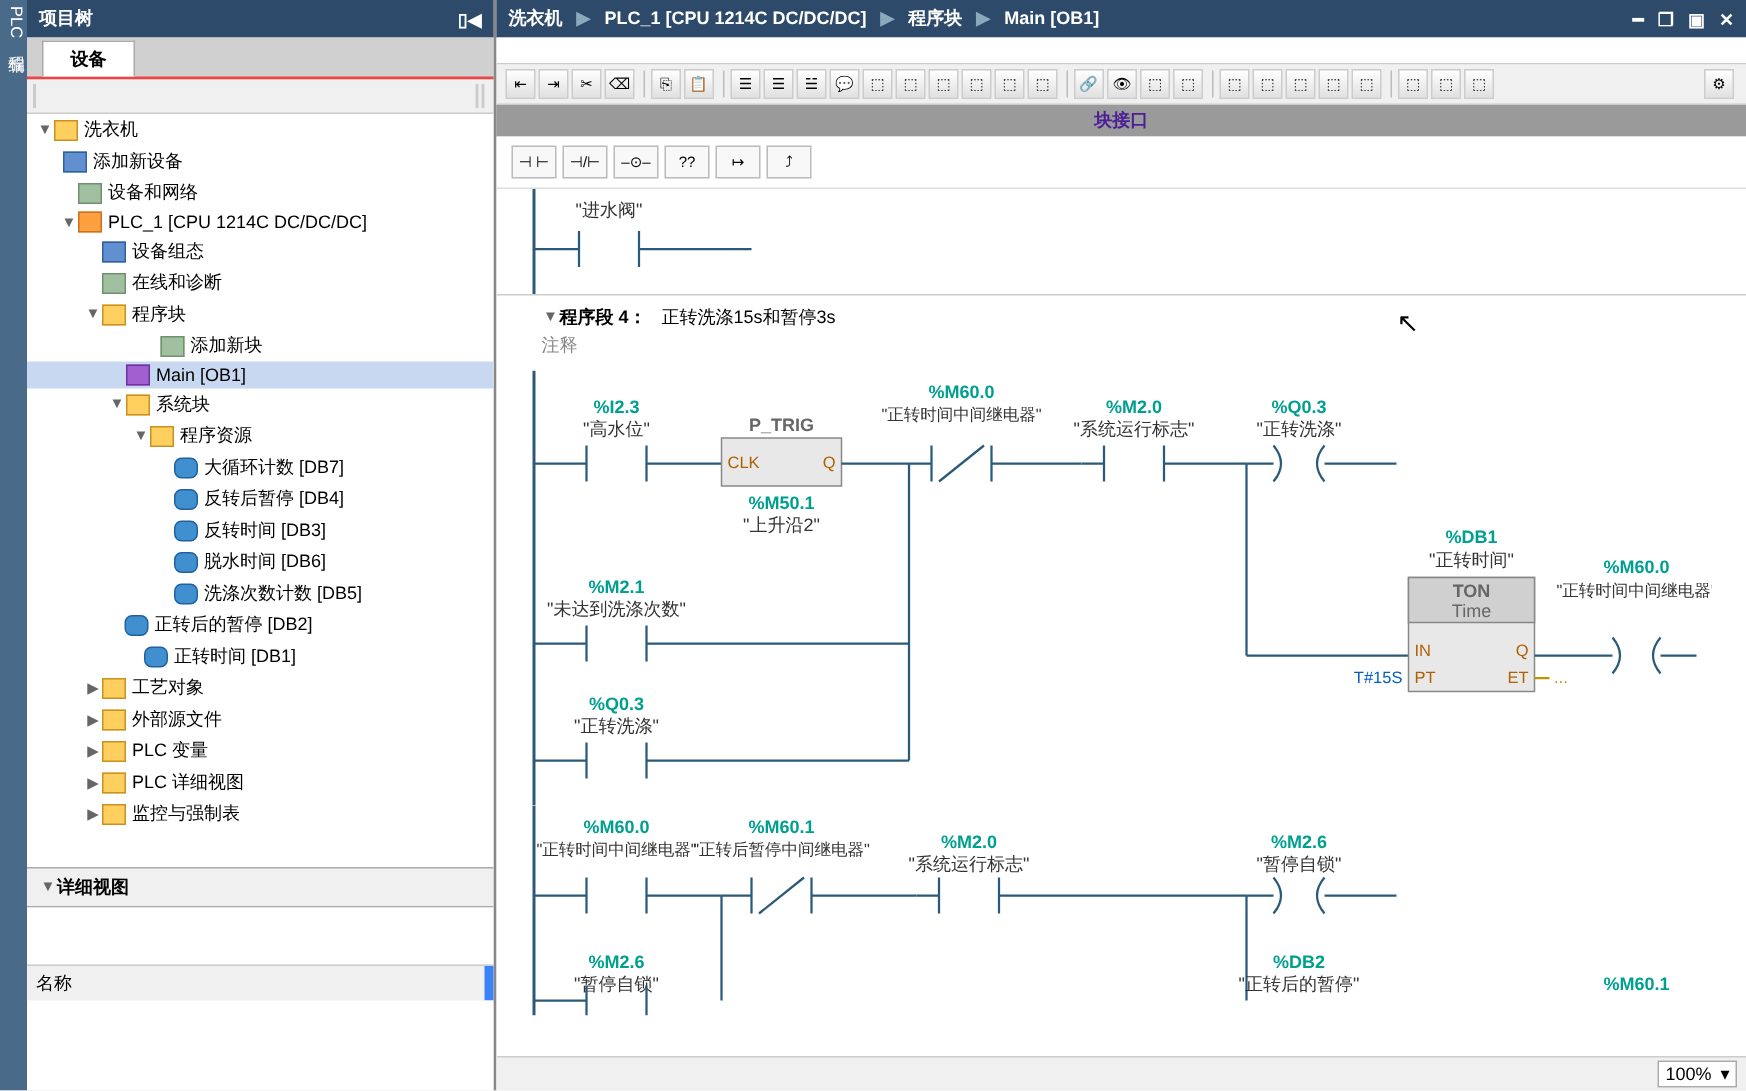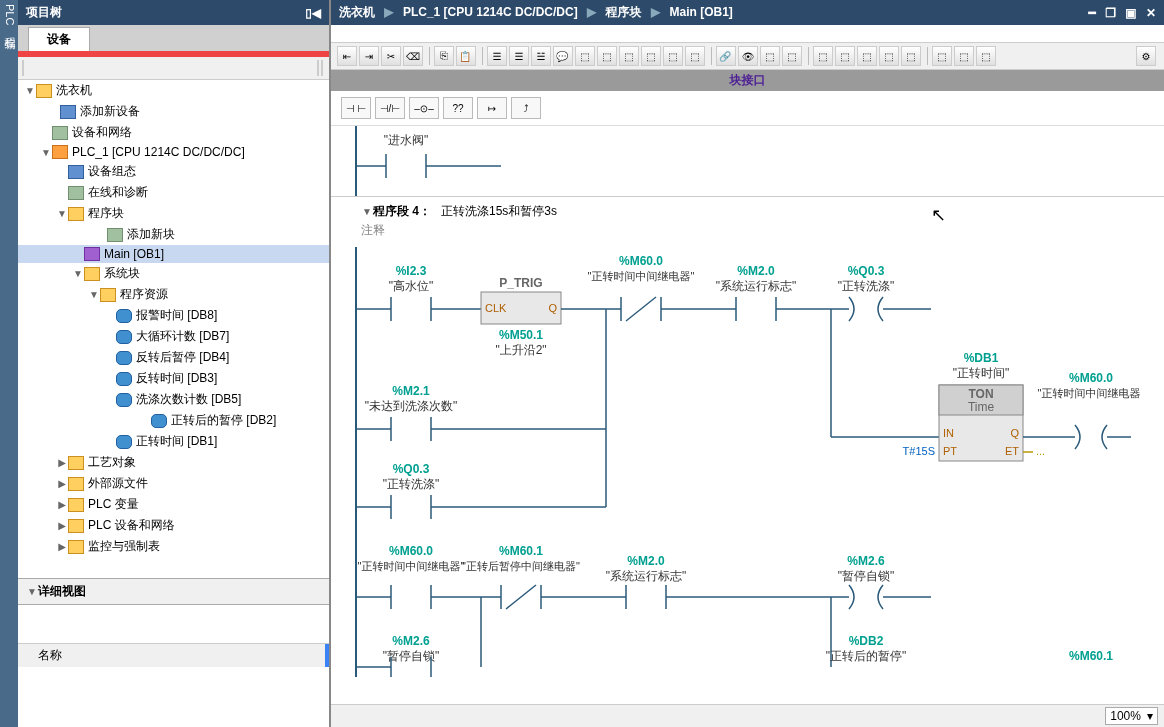--- a/index.html
+++ b/index.html
@@ -3,40 +3,40 @@
 <meta charset="utf-8">
 <style>
 * { box-sizing: border-box; margin: 0; padding: 0; font-family: "Microsoft YaHei", Arial, sans-serif; font-size: 12px; }
 body { width: 1164px; height: 727px; background: #e8e8e8; display: flex; overflow: hidden; }
 
 .side-rail { width: 18px; background: #4a6a8a; color: #fff; }
 .side-rail-text { writing-mode: vertical-lr; padding: 4px 2px; font-size: 11px; }
 
 .left-panel { width: 313px; display: flex; flex-direction: column; border-right: 2px solid #888; }
 .panel-header { background: #2d4a6a; color: #fff; padding: 4px 8px; display: flex; justify-content: space-between; align-items: center; font-weight: bold; }
-.tab-bar { background: #d0d0d0; padding: 2px 0 0 10px; border-bottom: 6px solid #ef4444; }
+.tab-bar { background: #d0d0d0; padding: 2px 0 0 10px; border-bottom: 2px solid #ef4444; }
 .tab { display: inline-block; background: #fff; border: 1px solid #aaa; border-bottom: none; padding: 3px 18px; font-weight: bold; }
 .mini-toolbar { background: #f0f0f0; padding: 4px; border-bottom: 1px solid #ccc; display: flex; justify-content: space-between; }
 .mini-toolbar .tb-ic { width: 18px; height: 18px; background: #efe; border: 1px solid #ccc; margin-right: 2px; }
 .tree { flex: 1; background: #fff; overflow: auto; }
 .tree-item { padding: 2px 4px; display: flex; align-items: center; white-space: nowrap; cursor: default; }
 .tree-item.selected { background: #c8d8f0; }
 .expander { width: 12px; display: inline-block; text-align: center; color: #666; font-size: 10px; }
 .t-icon { width: 16px; height: 14px; display: inline-block; margin-right: 4px; }
 .ic-folder { background: #ffd060; border: 1px solid #cc9020; }
 .ic-device { background: #6090d0; border: 1px solid #3060a0; }
 .ic-plc { background: #ffa040; border: 1px solid #cc7020; }
 .ic-block { background: #a060d0; border: 1px solid #7030a0; }
 .ic-db { background: #4090d0; border: 1px solid #2060a0; border-radius: 5px; }
 .ic-generic { background: #a0c0a0; border: 1px solid #709070; }
 
 .detail-header { background: #f0f0f0; border-top: 1px solid #aaa; border-bottom: 1px solid #aaa; padding: 4px 8px; display: flex; align-items: center; font-weight: bold; }
 .detail-body { background: #fff; min-height: 38px; }
 .detail-cols { display: flex; border-top: 1px solid #ccc; background: #f0f0f0; }
-.detail-cols > div { padding: 3px 20px; border-right: 4px solid #3b82f6; flex: 1; }
+.detail-cols > div { padding: 3px 6px; border-right: 6px solid #3b82f6; flex: 1; }
 
 .right-panel { flex: 1; display: flex; flex-direction: column; }
 .breadcrumb { background: #2d4a6a; color: #fff; padding: 4px 8px; display: flex; align-items: center; justify-content: space-between; font-weight: bold; }
 .bc-sep { margin: 0 6px; color: #8ab; }
 .window-controls span { margin-left: 6px; cursor: pointer; }
 
 .whitespace { background: #fff; height: 18px; border-bottom: 1px solid #ccc; }
 .toolbar { background: #f0f0f0; padding: 3px 6px; display: flex; align-items: center; border-bottom: 1px solid #ccc; flex-wrap: nowrap; }
 .tb-btn { width: 20px; height: 20px; border: 1px solid #ccc; background: linear-gradient(#fff,#e0e0e0); margin-right: 2px; display: flex; align-items: center; justify-content: center; font-size: 10px; cursor: pointer; }
 .tb-sep { width: 1px; height: 18px; background: #bbb; margin: 0 4px; }
@@ -94,21 +94,21 @@
       <span class="tb-ic"></span>
     </div>
   </div>
 
   <div class="tree" id="tree">
     <div class="tree-item" style="padding-left:6px">
       <span class="expander">▼</span>
       <span class="t-icon ic-folder"></span>
       <span>洗衣机</span>
     </div>
-  <div class="tree-item" style="padding-left: 30px;">
+  <div class="tree-item" style="padding-left: 12px;">
         <span class="expander"></span>
         <span class="t-icon ic-device"></span>
         <span>添加新设备</span>
       </div>
       <div class="tree-item" style="padding-left: 22px; align-items: center;">
         <span class="expander"></span>
         <span class="t-icon ic-generic"></span>
         <span>设备和网络</span>
       </div>
       <div class="tree-item" style="padding-left: 22px;">
@@ -147,48 +147,48 @@
         <span>系统块</span>
       </div>
       <div class="tree-item" style="padding-left: 70px;">
         <span class="expander">▼</span>
         <span class="t-icon ic-folder"></span>
         <span>程序资源</span>
       </div>
       <div class="tree-item" style="padding-left: 86px;">
         <span class="expander"></span>
         <span class="t-icon ic-db"></span>
-        <span>报警时间 [DB8]</span>
+        <span>大循环计数 [DB7]</span>
       </div>
       <div class="tree-item" style="padding-left: 86px;">
         <span class="expander"></span>
         <span class="t-icon ic-db"></span>
-        <span>大循环计数 [DB7]</span>
+        <span>反转后暂停 [DB4]</span>
       </div>
       <div class="tree-item" style="padding-left: 86px;">
         <span class="expander"></span>
         <span class="t-icon ic-db"></span>
-        <span>反转后暂停 [DB4]</span>
+        <span>反转时间 [DB3]</span>
       </div>
       <div class="tree-item" style="padding-left: 86px;">
         <span class="expander"></span>
         <span class="t-icon ic-db"></span>
-        <span>反转时间 [DB3]</span>
+        <span>脱水时间 [DB6]</span>
       </div>
       <div class="tree-item" style="padding-left: 86px;">
         <span class="expander"></span>
         <span class="t-icon ic-db"></span>
         <span>洗涤次数计数 [DB5]</span>
       </div>
-      <div class="tree-item" style="padding-left: 110px; margin-left: 11px;">
+      <div class="tree-item" style="padding-left: 53px;">
         <span class="expander"></span>
         <span class="t-icon ic-db"></span>
         <span>正转后的暂停 [DB2]</span>
       </div>
-      <div class="tree-item" style="padding-left: 86px;">
+      <div class="tree-item" style="padding-left: 66px;">
         <span class="expander"></span>
         <span class="t-icon ic-db"></span>
         <span>正转时间 [DB1]</span>
       </div>
       <div class="tree-item" style="padding-left: 38px;">
         <span class="expander">▶</span>
         <span class="t-icon ic-folder"></span>
         <span>工艺对象</span>
       </div>
       <div class="tree-item" style="padding-left: 38px;">
@@ -197,21 +197,21 @@
         <span>外部源文件</span>
       </div>
       <div class="tree-item" style="padding-left: 38px;">
         <span class="expander">▶</span>
         <span class="t-icon ic-folder"></span>
         <span>PLC 变量</span>
       </div>
       <div class="tree-item" style="padding-left: 38px;">
         <span class="expander">▶</span>
         <span class="t-icon ic-folder"></span>
-        <span>PLC 设备和网络</span>
+        <span>PLC 详细视图</span>
       </div>
       <div class="tree-item" style="padding-left: 38px;">
         <span class="expander">▶</span>
         <span class="t-icon ic-folder"></span>
         <span>监控与强制表</span>
       </div>
     </div>
 
   <div class="detail-header">
     <span class="expander">▼</span>

